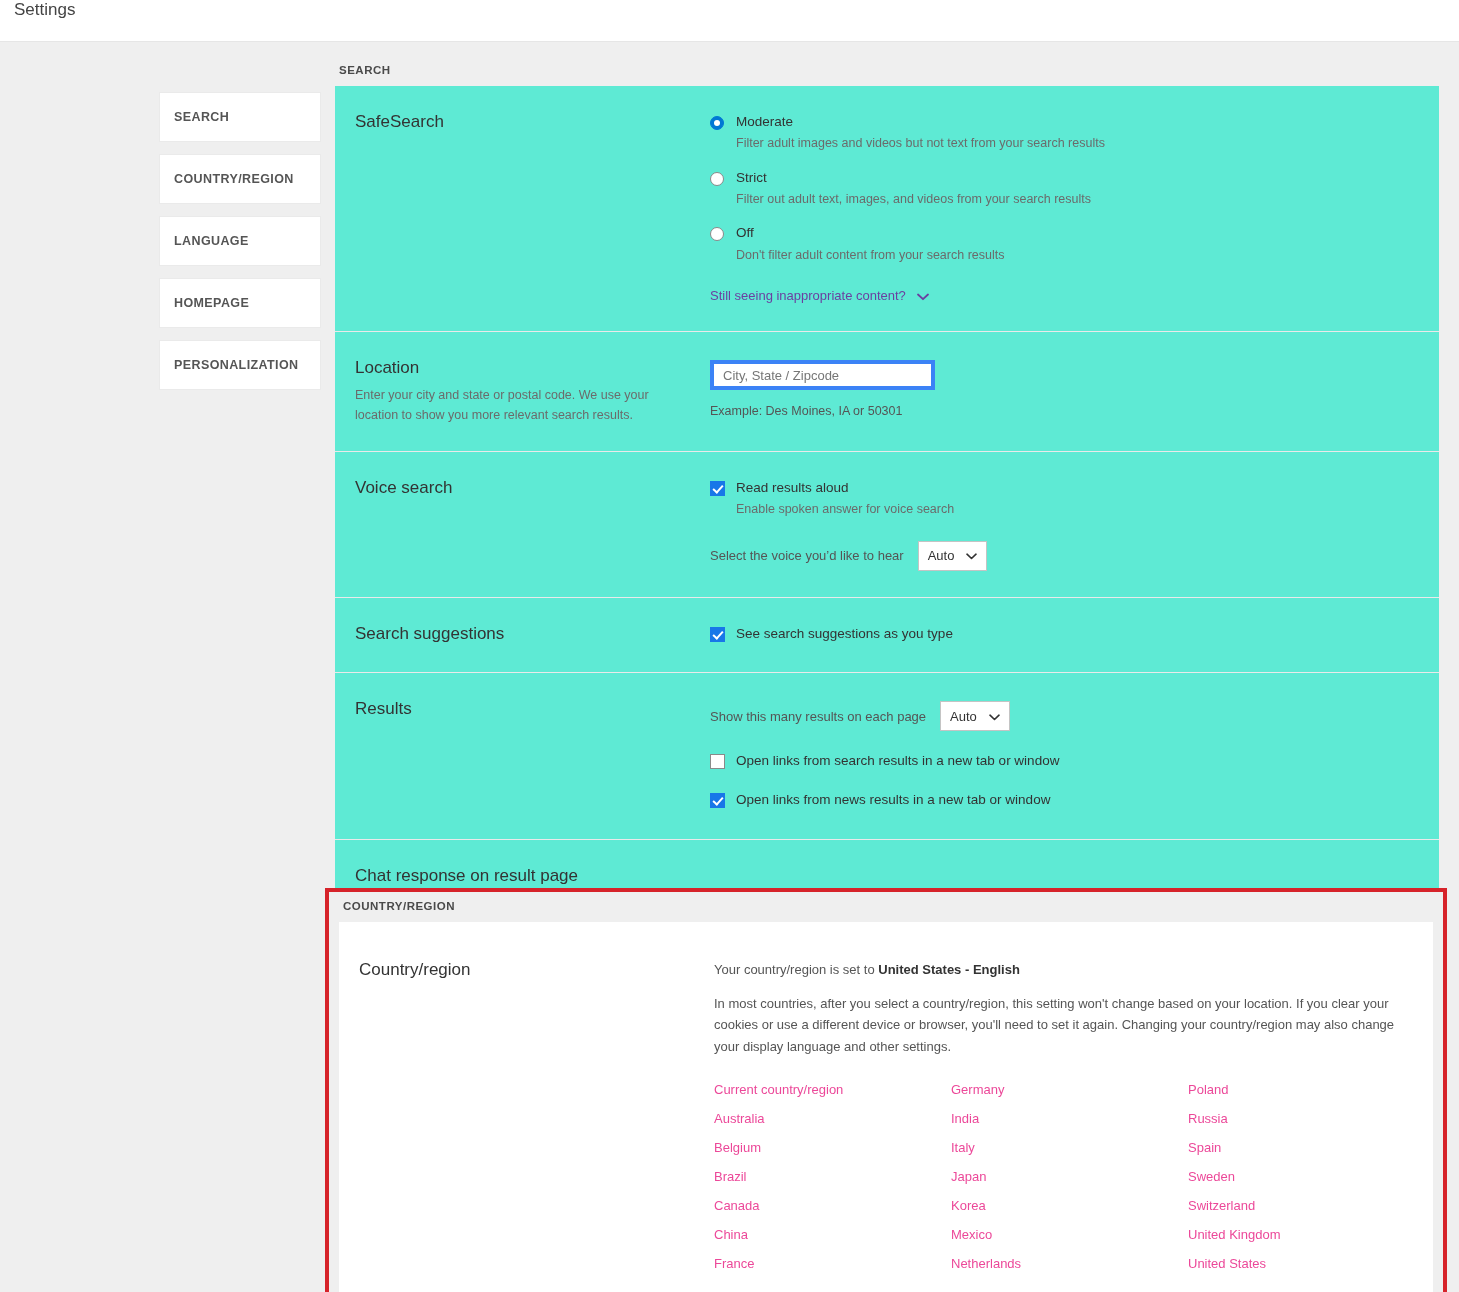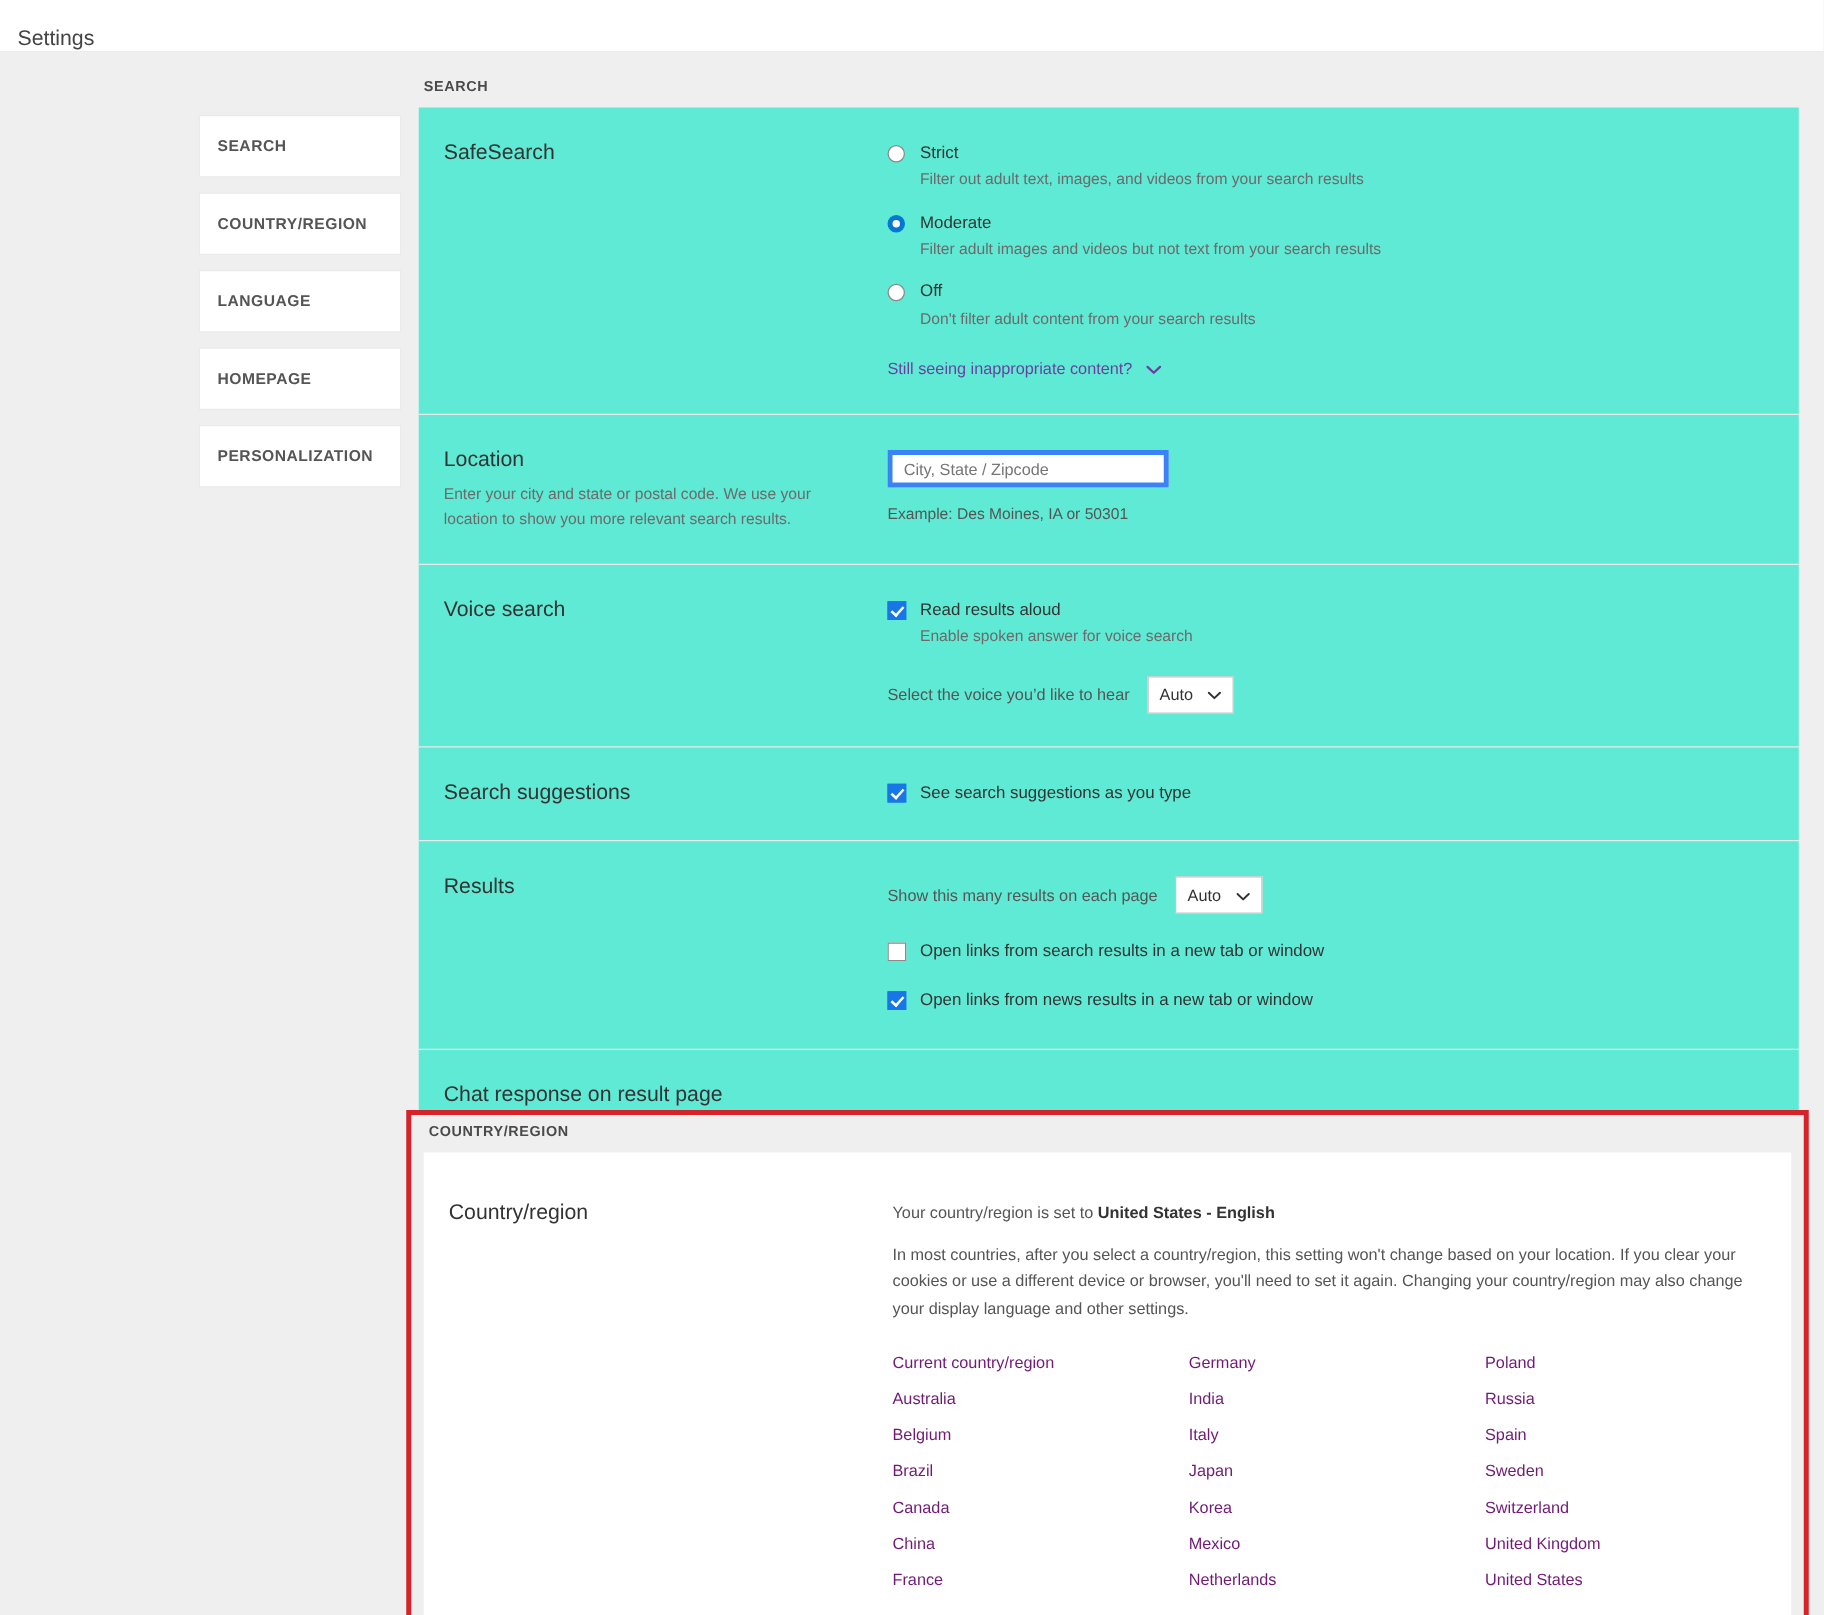--- a/index.html
+++ b/index.html
@@ -15,21 +15,21 @@
     color: #333;
     overflow: hidden;
     position: relative;
   }
 
   
   .topbar {
     height: 42px;
     background: #ffffff;
     display: flex;
-    align-items: flex-end;
+    align-items: flex-start;
     padding-left: 14px;
     border-bottom: 1px solid #e6e6e6;
   }
   .topbar-title {
     font-size: 17px;
     color: #444;
     font-weight: 400;
   }
 
   
@@ -255,21 +255,21 @@
     line-height: 1.65;
     max-width: 705px;
     margin-bottom: 18px;
   }
   .country-grid {
     display: grid;
     grid-template-columns: 237px 237px auto;
     row-gap: 0;
   }
   .country-grid a {
-    color: #701a75;
+    color: #ec4899;
     font-size: 13px;
     text-decoration: none;
     line-height: 29px;
     cursor: pointer;
     width: fit-content;
   }
   .see-more { margin-top: 12px; }
 </style>
 </head>
 <body>
@@ -300,35 +300,35 @@
 
   <section class="section" style="top:22px;">
     <div class="section-label">SEARCH</div>
     <div class="panel">
 
       <div class="row">
         <div class="row-label">
           <div class="row-title">SafeSearch</div>
         </div>
         <div class="row-content">
+
+          <div class="opt">
+            <div class="opt-head">
+              <span class="radio checked"></span>
+              <span class="opt-title">Moderate</span>
+            </div>
+            <div class="opt-desc">Filter adult images and videos but not text from your search results</div>
+          </div>
 
           <div class="opt">
             <div class="opt-head">
               <span class="radio"></span>
               <span class="opt-title">Strict</span>
             </div>
             <div class="opt-desc">Filter out adult text, images, and videos from your search results</div>
-          </div>
-
-          <div class="opt">
-            <div class="opt-head">
-              <span class="radio checked"></span>
-              <span class="opt-title">Moderate</span>
-            </div>
-            <div class="opt-desc">Filter adult images and videos but not text from your search results</div>
           </div>
 
           <div class="opt">
             <div class="opt-head">
               <span class="radio"></span>
               <span class="opt-title">Off</span>
             </div>
             <div class="opt-desc">Don't filter adult content from your search results</div>
           </div>
 

